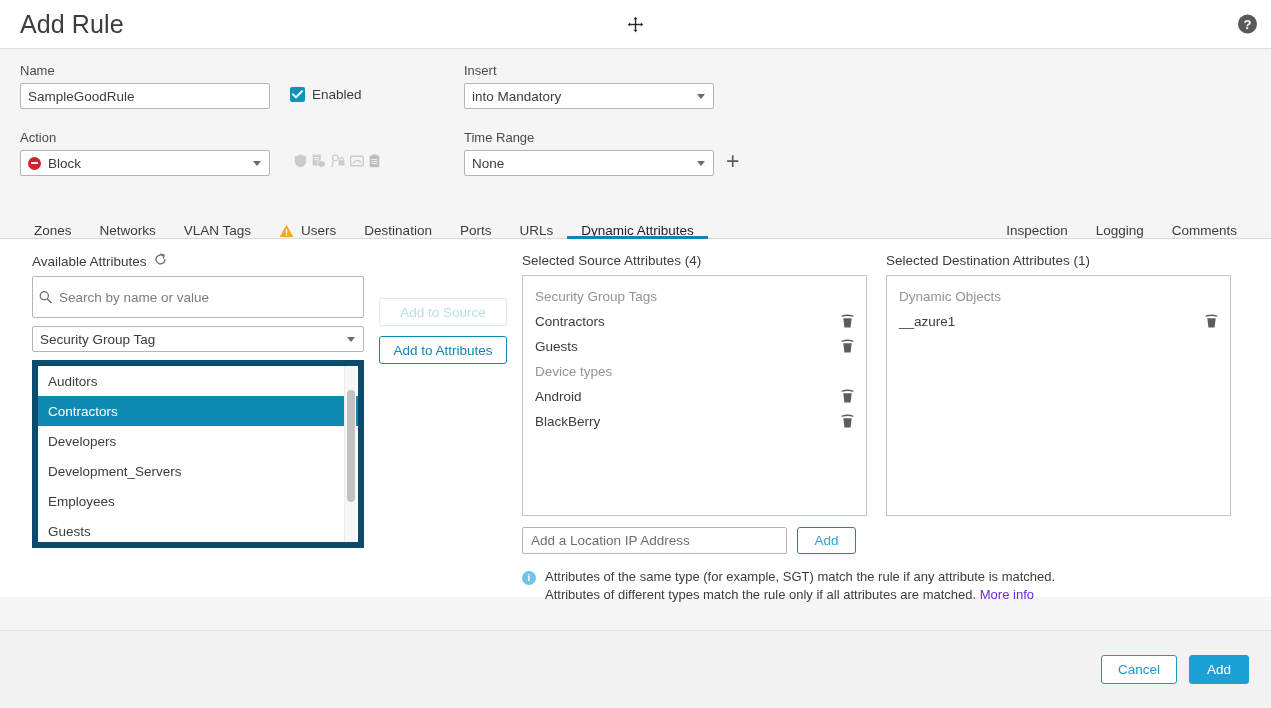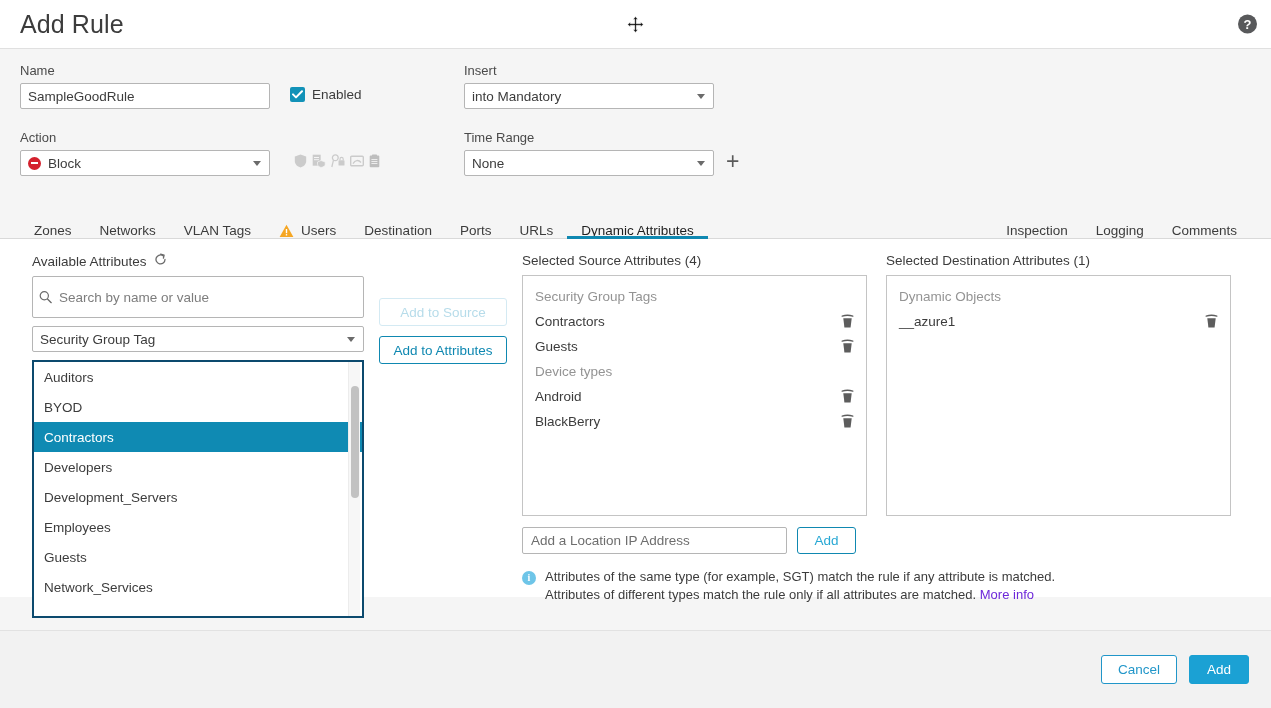--- a/index.html
+++ b/index.html
@@ -175,23 +175,23 @@
     background: #fff; padding: 0 7px 0 26px;
     font-size: 13.5px; color: #3c3c3c; outline: none;
     font-family: "Liberation Sans", sans-serif;
   }
   .search-input::placeholder { color: #7d7d7d; }
   .search-ico {
     position: absolute; left: 7px; top: 50%;
     transform: translateY(-50%); display: flex;
   }
   .attr-list {
-    border: 2px solid #0c4a6e;
+    border: 6px solid #0c4a6e;
     background: #fff;
-    height: 258px;
+    height: 188px;
     margin-top: 8px;
     position: relative;
     overflow: hidden;
   }
   .attr-item {
     height: 30px; display: flex; align-items: center;
     padding: 0 10px; font-size: 13.5px; color: #3c3c3c;
     cursor: pointer;
   }
   .attr-item.selected { background: #0f8ab3; color: #fff; }
@@ -484,23 +484,20 @@
 
         <div class="selectbox" style="width:100%;">
           <span>Security Group Tag</span>
           <span class="caret"></span>
         </div>
 
         <div class="attr-list">
           <div class="attr-item">
             <span>Auditors</span>
           </div>
-          <div class="attr-item">
-            <span>BYOD</span>
-          </div>
           <div class="attr-item selected">
             <span>Contractors</span>
           </div>
           <div class="attr-item">
             <span>Developers</span>
           </div>
           <div class="attr-item">
             <span>Development_Servers</span>
           </div>
           <div class="attr-item">

